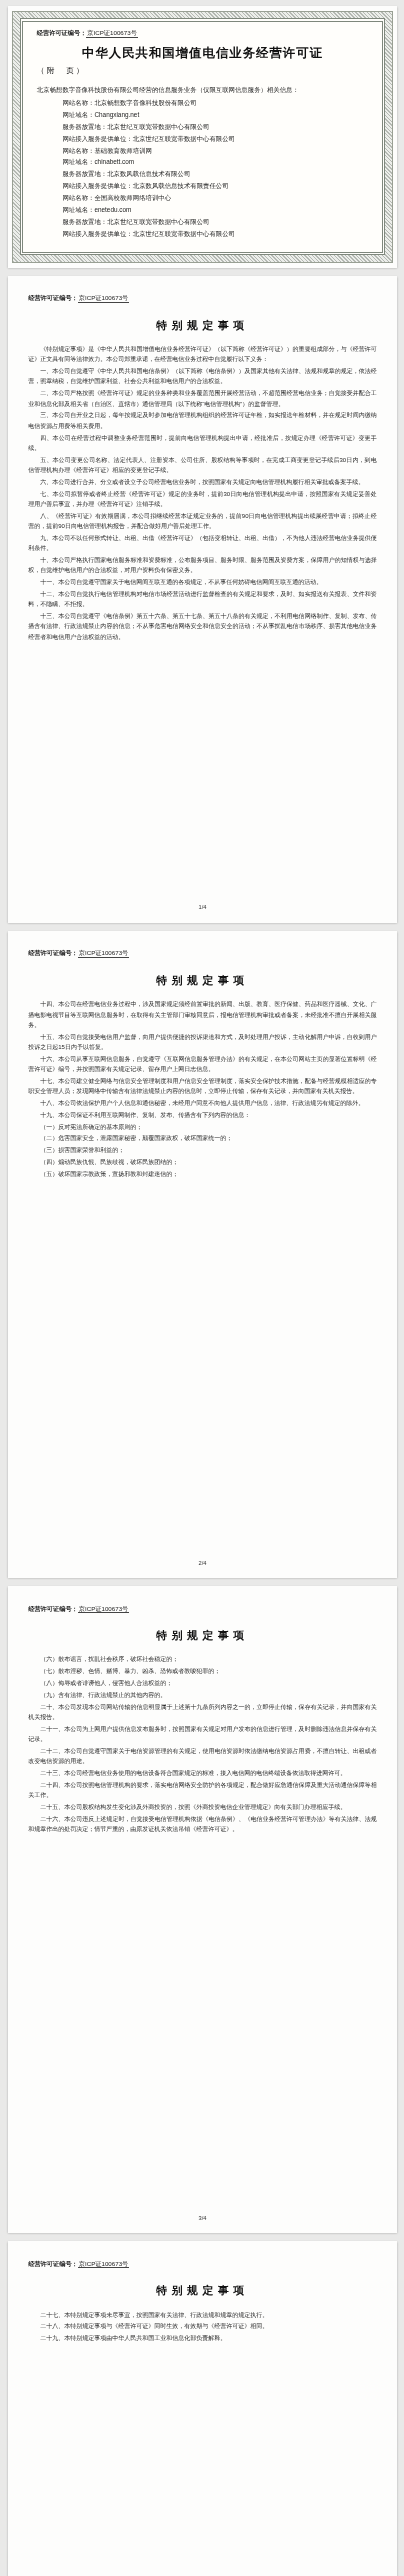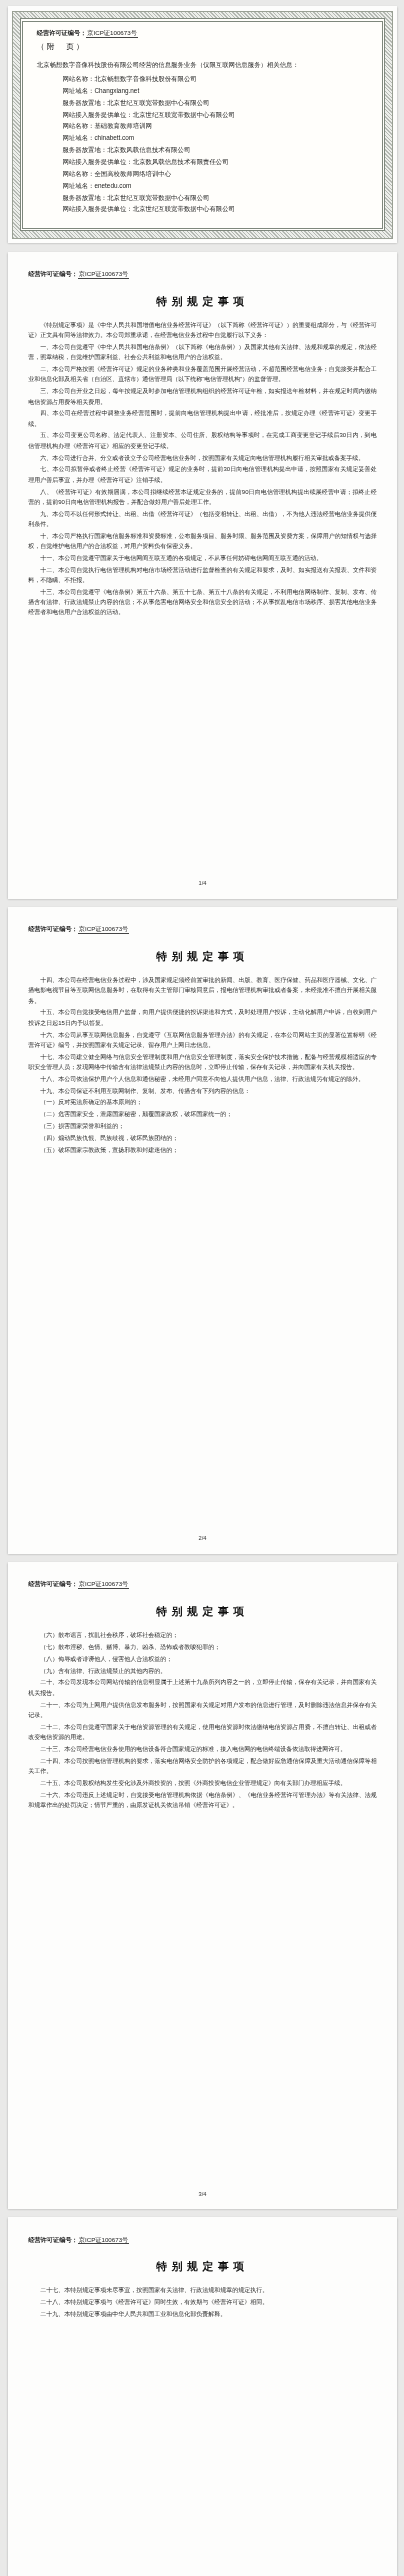--- a/index.html
+++ b/index.html
@@ -52,20 +52,21 @@
 
 <div class="canvas">
 
   <section class="page cert-page">
     <div class="cert-frame">
       <div class="cert-mid">
         <div class="cert-inner">
           <div class="cert-header">
             <span class="lic-label">经营许可证编号：</span><span class="lic-num">京ICP证100673号</span>
           </div>
+          <h1 class="cert-title">中华人民共和国增值电信业务经营许可证</h1>
           <div class="cert-subtitle">（附　页）</div>
           <p class="cert-intro">北京畅想数字音像科技股份有限公司经营的信息服务业务（仅限互联网信息服务）相关信息：</p>
           <div class="cert-lines">
 
               <p class="cert-line">网站名称：北京畅想数字音像科技股份有限公司</p>
 
               <p class="cert-line">网址域名：Changxiang.net</p>
 
               <p class="cert-line">服务器放置地：北京世纪互联宽带数据中心有限公司</p>
 

